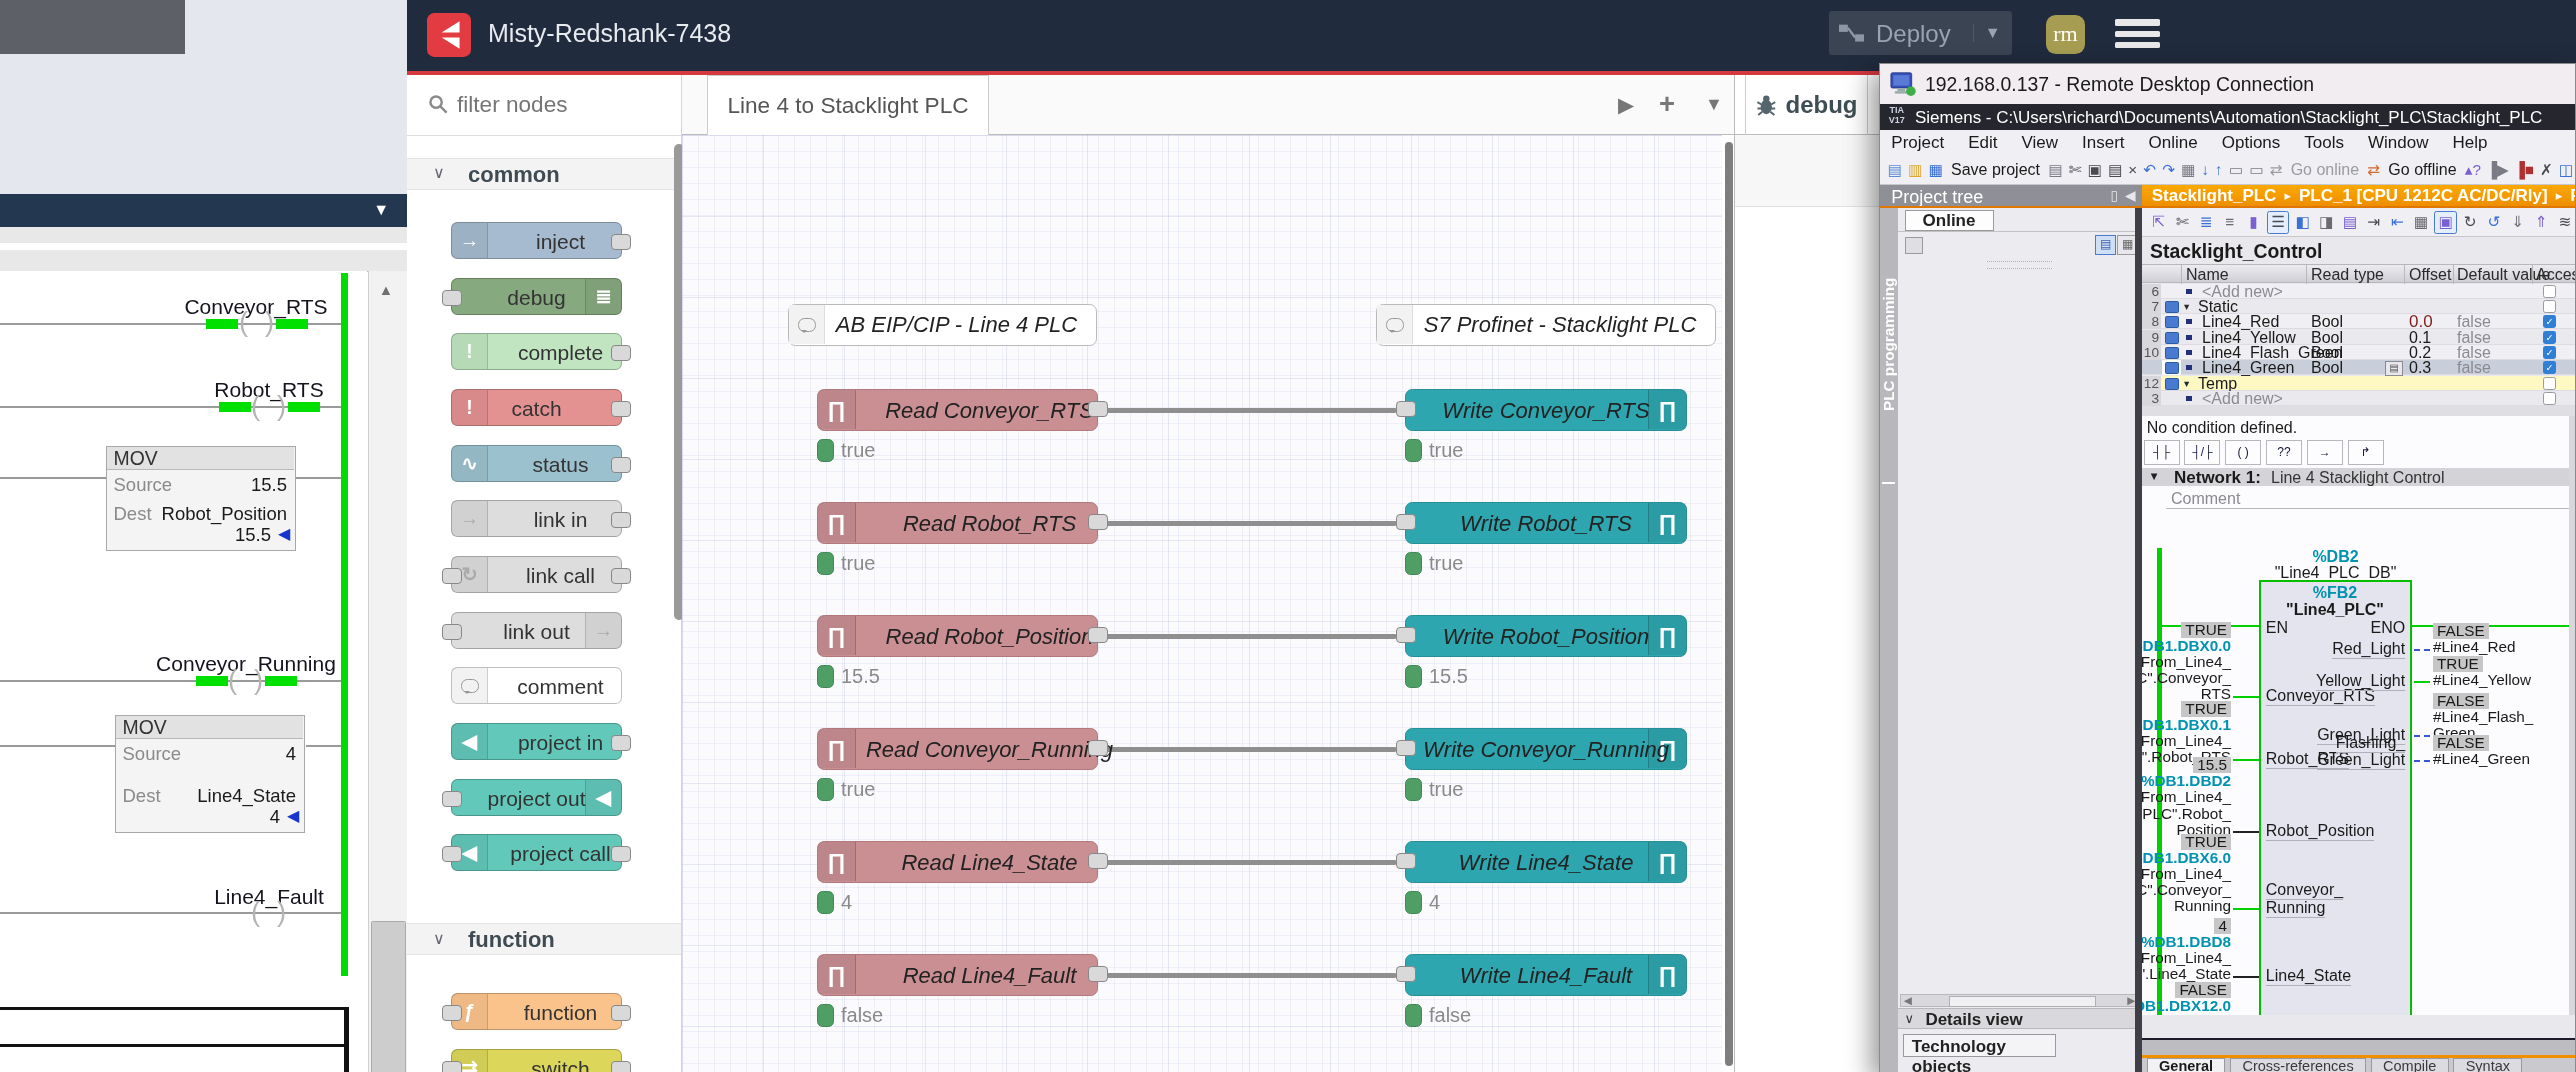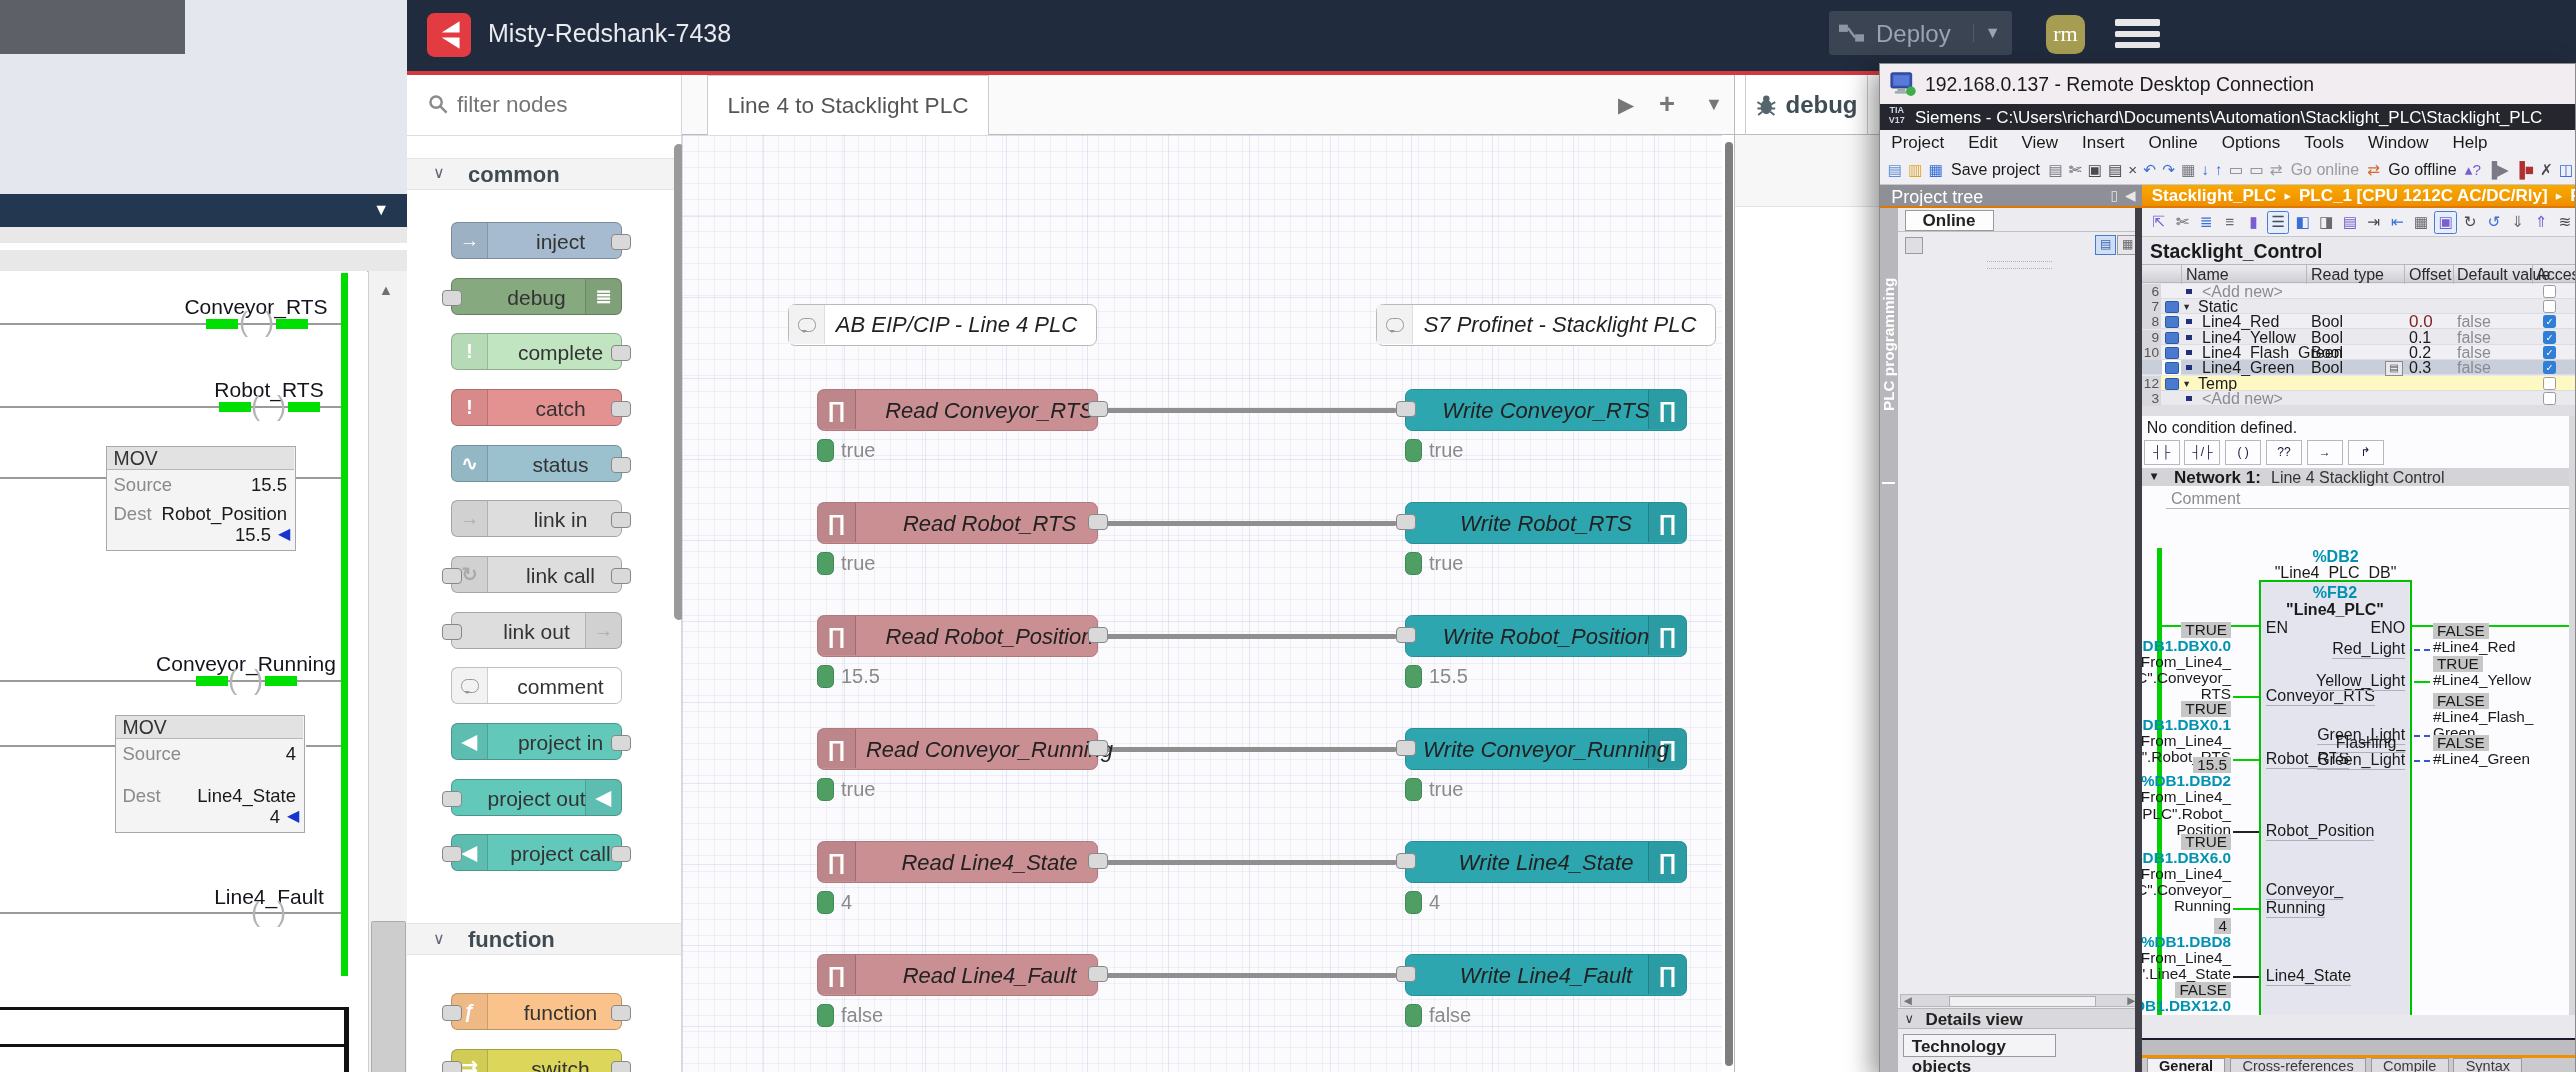--- a/index.html
+++ b/index.html
@@ -150,21 +150,21 @@
           <div class="lab" style="padding-right: 24px;">debug</div>
           <span class="port" style="left: -9.7px;"></span>
         </div>
         <div class="pill" style="left: 44px; top: 198px; width: 171px; background: rgb(192, 229, 192);">
           <div class="picon" style="left: 0px; border-right: 0.8px solid rgba(0, 0, 0, 0.15); background: rgba(0, 0, 0, 0.05);">!</div>
           <div class="lab" style="padding-left: 24px;">complete</div>
           <span class="port" style="right: -9.7px;"></span>
         </div>
         <div class="pill" style="left: 44px; top: 254px; width: 171px; background: rgb(228, 145, 145);">
           <div class="picon" style="left: 0px; border-right: 0.8px solid rgba(0, 0, 0, 0.15); background: rgba(0, 0, 0, 0.05);">!</div>
-          <div class="lab" style="padding-left: 24px;">catch</div>
+          <div class="lab" style="">catch</div>
           <span class="port" style="right: -9.7px;"></span>
         </div>
         <div class="pill" style="left: 44px; top: 310px; width: 171px; background: rgb(155, 193, 206);">
           <div class="picon" style="left: 0px; border-right: 0.8px solid rgba(0, 0, 0, 0.15); background: rgba(0, 0, 0, 0.05);">∿</div>
           <div class="lab" style="padding-left: 24px;">status</div>
           <span class="port" style="right: -9.7px;"></span>
         </div>
         <div class="pill" style="left: 44px; top: 365px; width: 171px; background: rgb(221, 221, 221);">
           <div class="picon" style="left: 0px; border-right: 0.8px solid rgba(0, 0, 0, 0.15); background: rgba(0, 0, 0, 0.05); color: rgb(170, 170, 170);">→</div>
           <div class="lab" style="padding-left: 24px;">link in</div>

